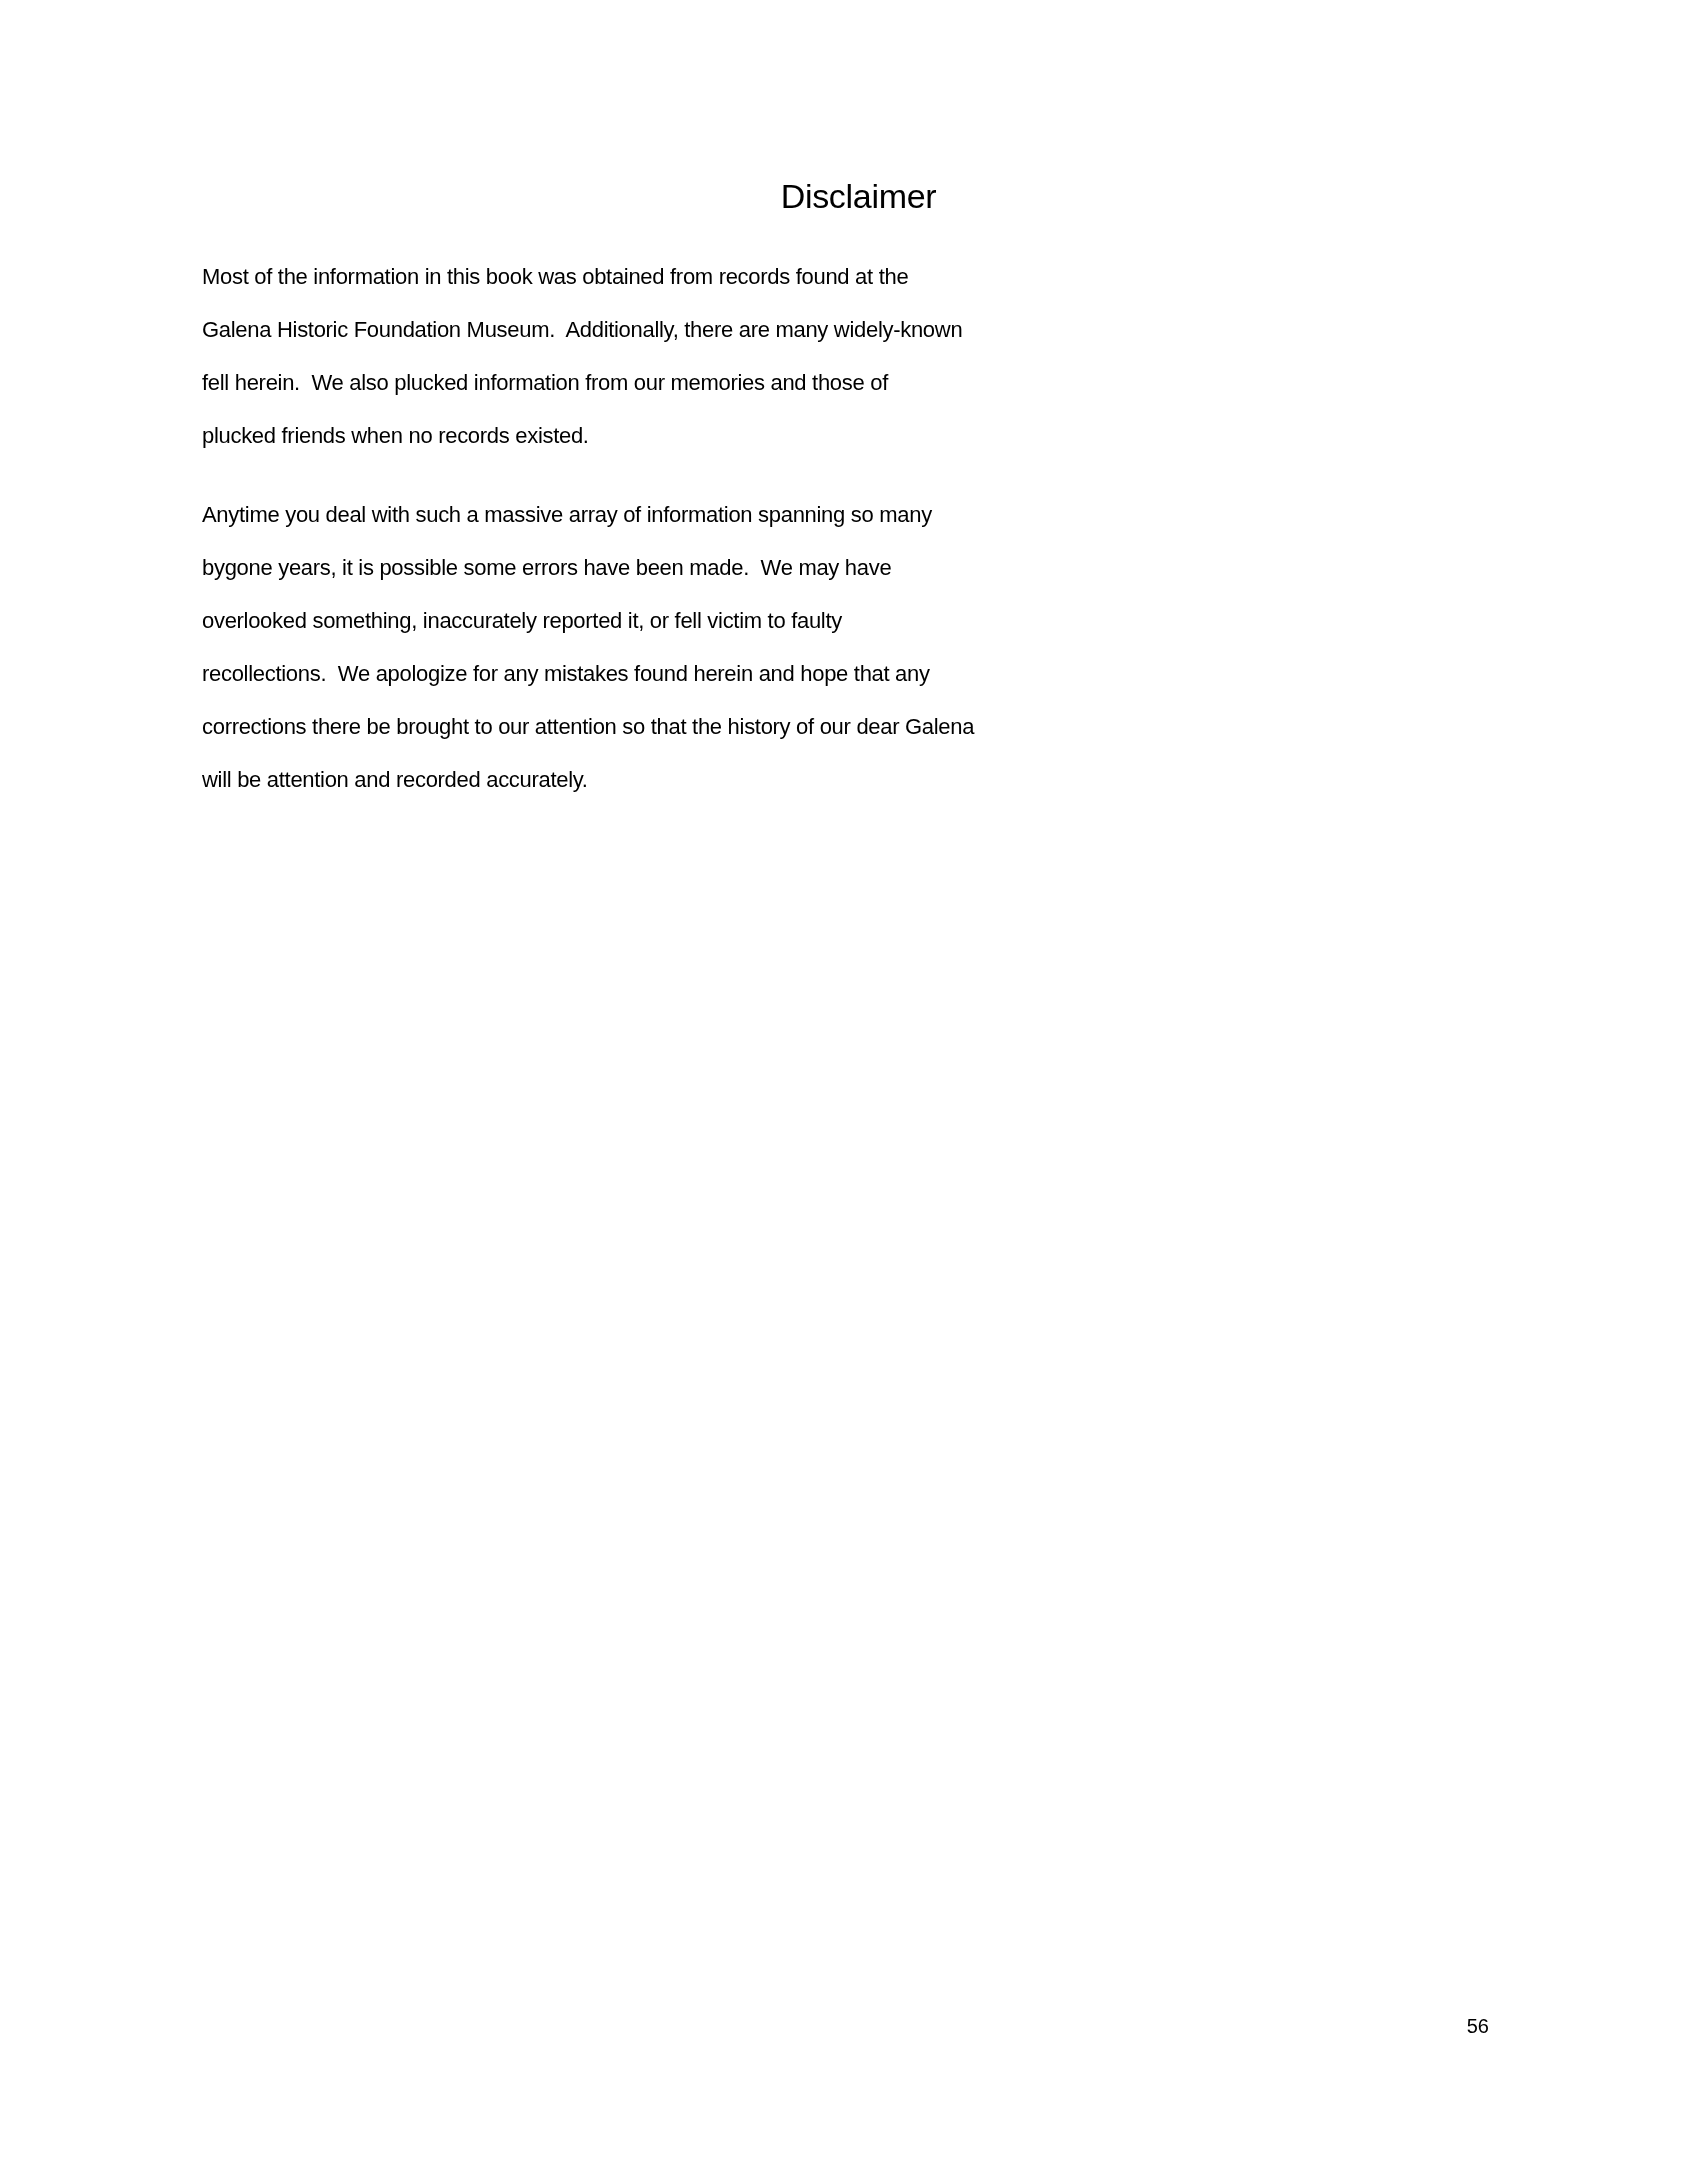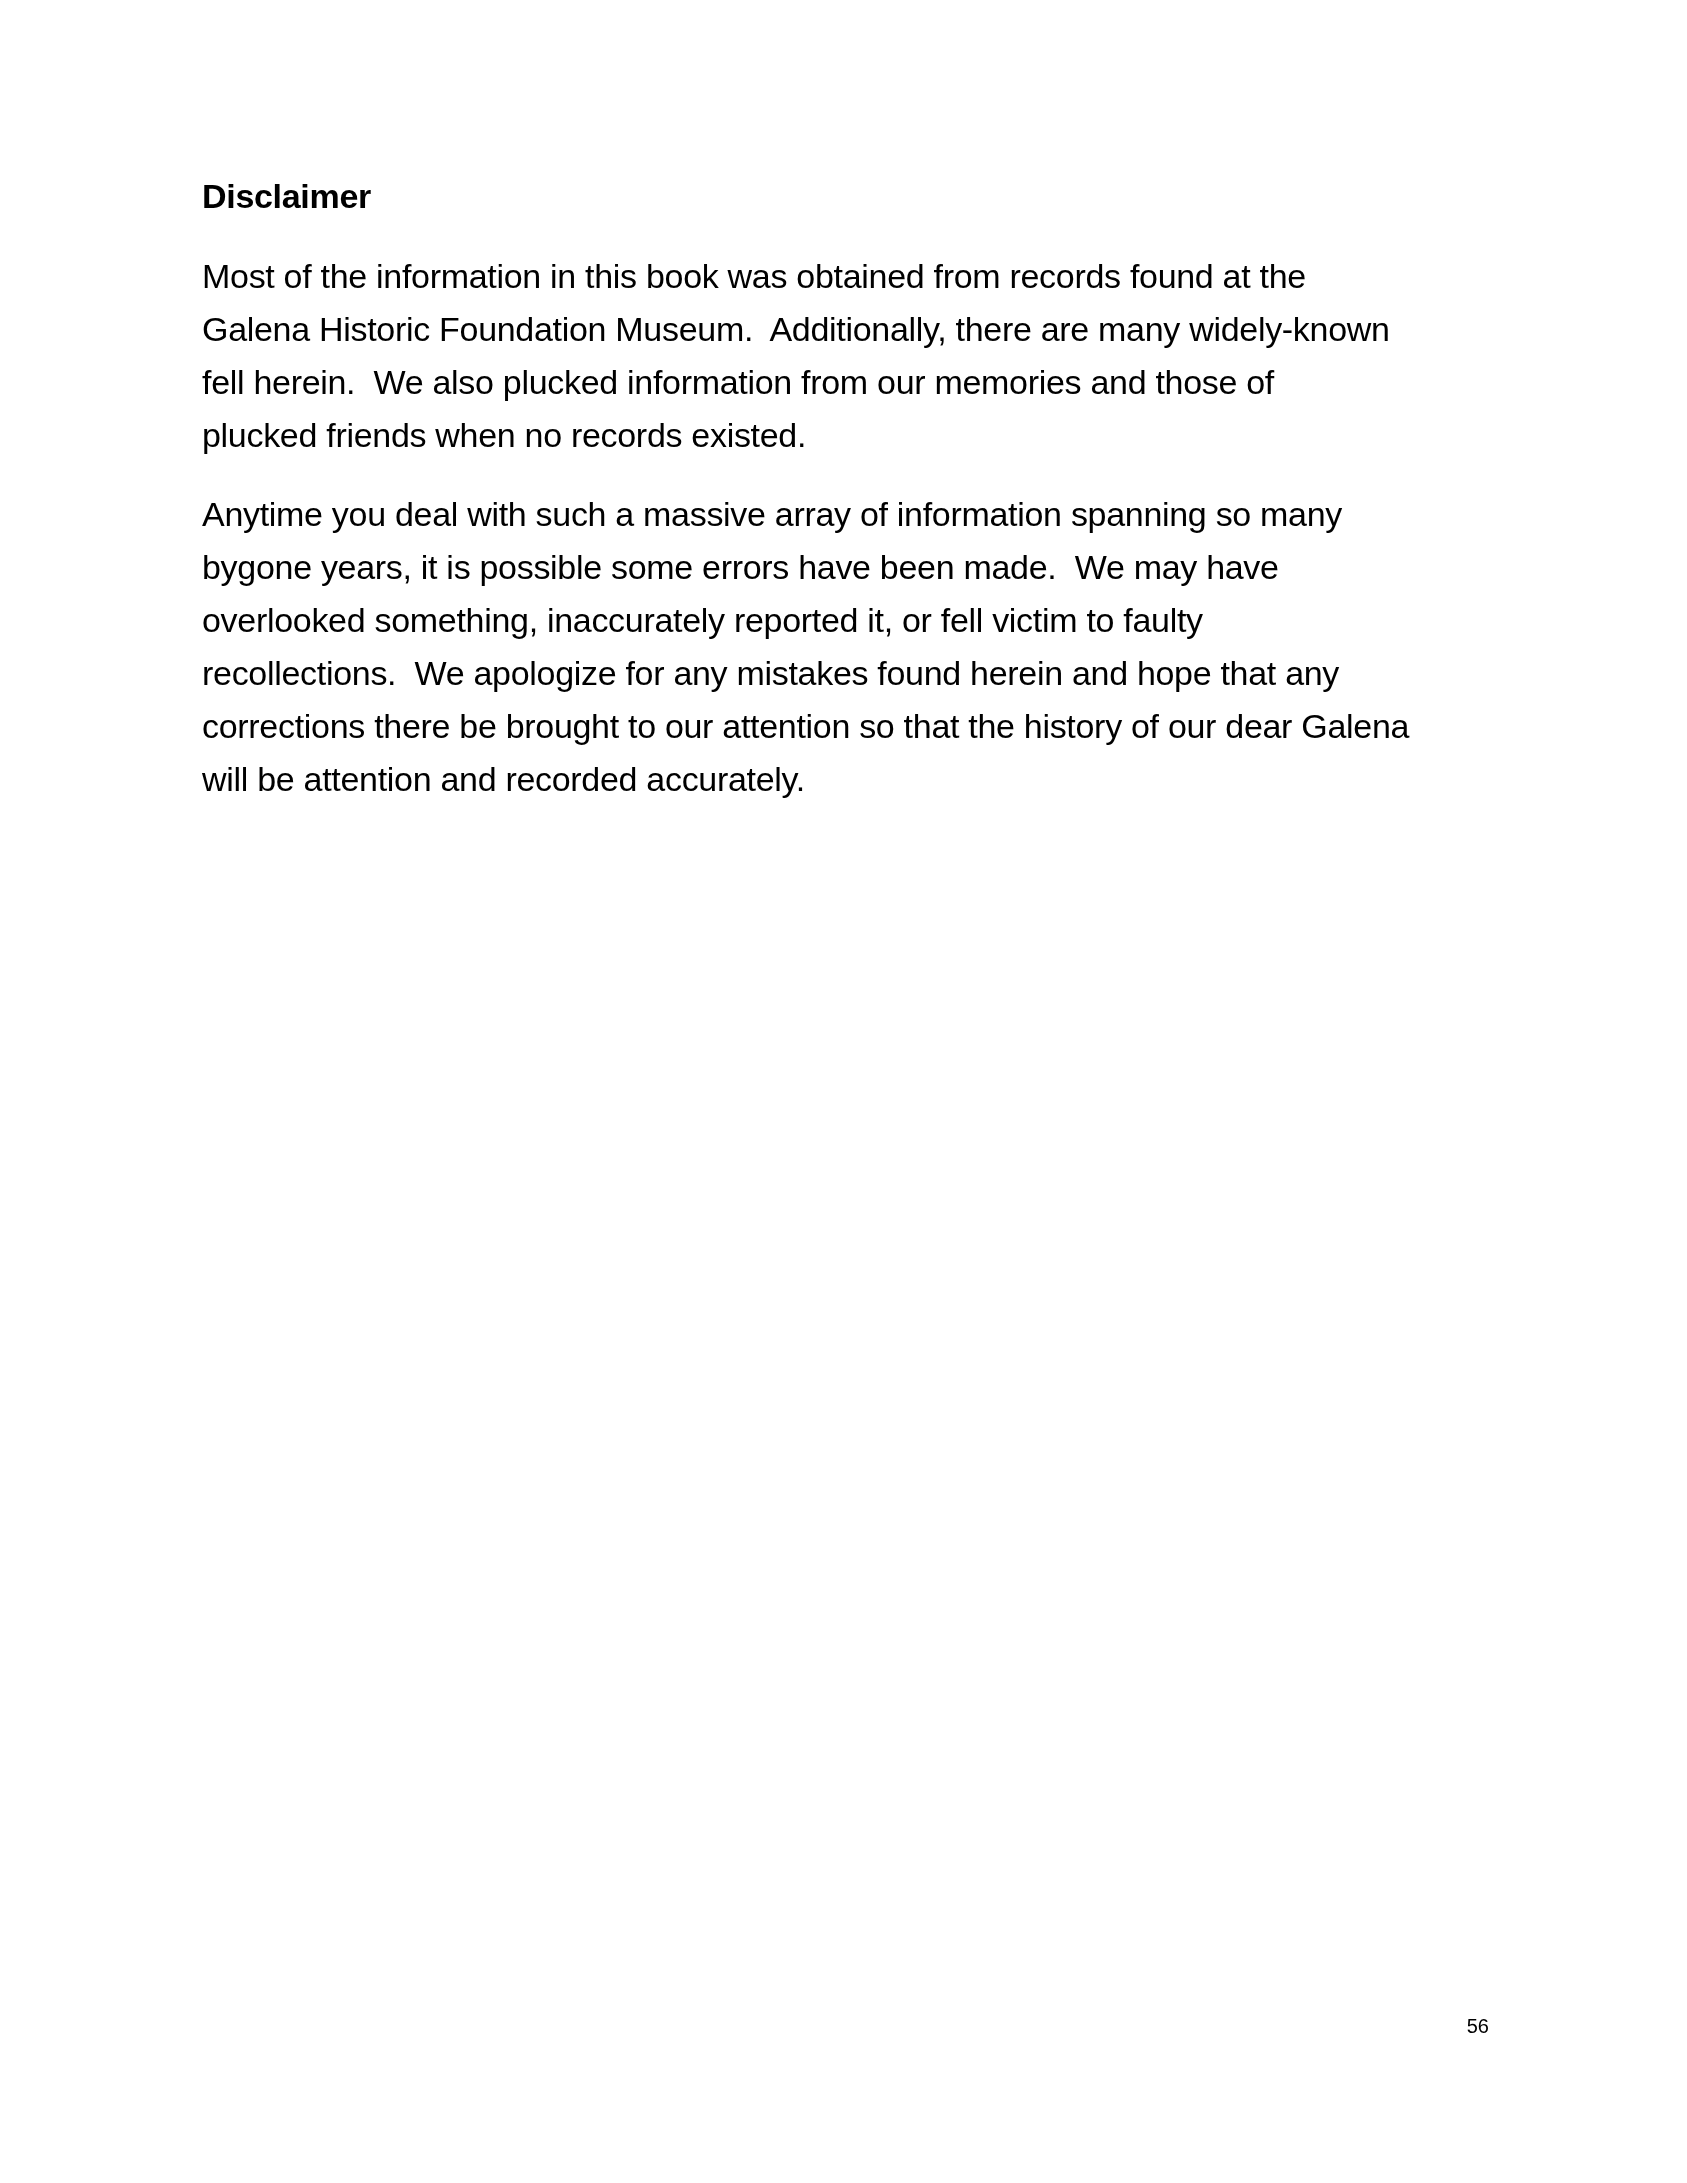--- a/index.html
+++ b/index.html
@@ -15,29 +15,30 @@
     color: #000000;
     font-family: "Liberation Sans", "DejaVu Sans", sans-serif;
     overflow: hidden;
   }
   .content {
     padding: 170px 172px 0 202px;
   }
   .doc-title {
     font-size: 34px;
     line-height: 53px;
-    font-weight: 700;
+    text-align: center;
+    font-weight: 400;
     margin: 0 0 26.5px 0;
     letter-spacing: -0.3px;
   }
   .para {
     margin: 0 0 26.5px 0;
   }
   .line {
-    font-size: 34px;
+    font-size: 22px;
     line-height: 53px;
     white-space: pre;
     letter-spacing: -0.3px;
   }
   .page-number {
     position: absolute;
     top: 2006px;
     right: 198px;
     font-size: 20px;
     line-height: 40px;

